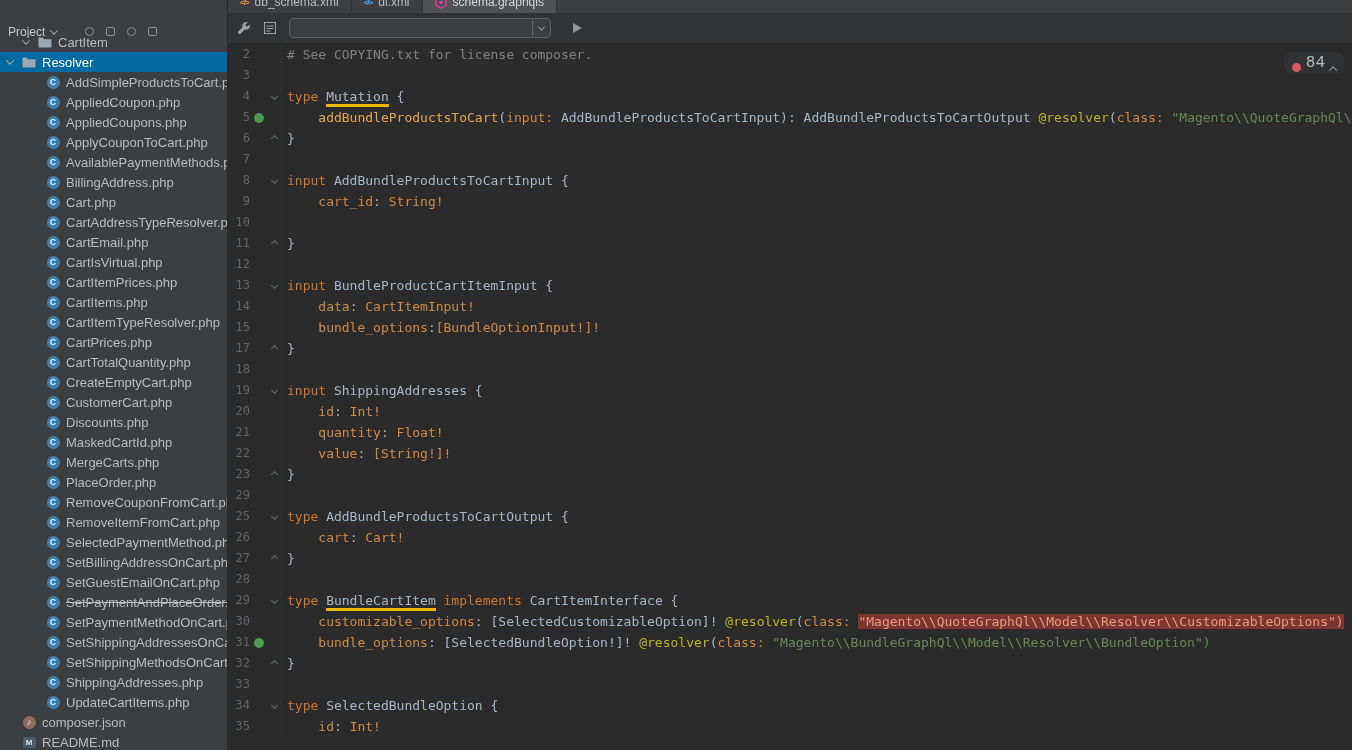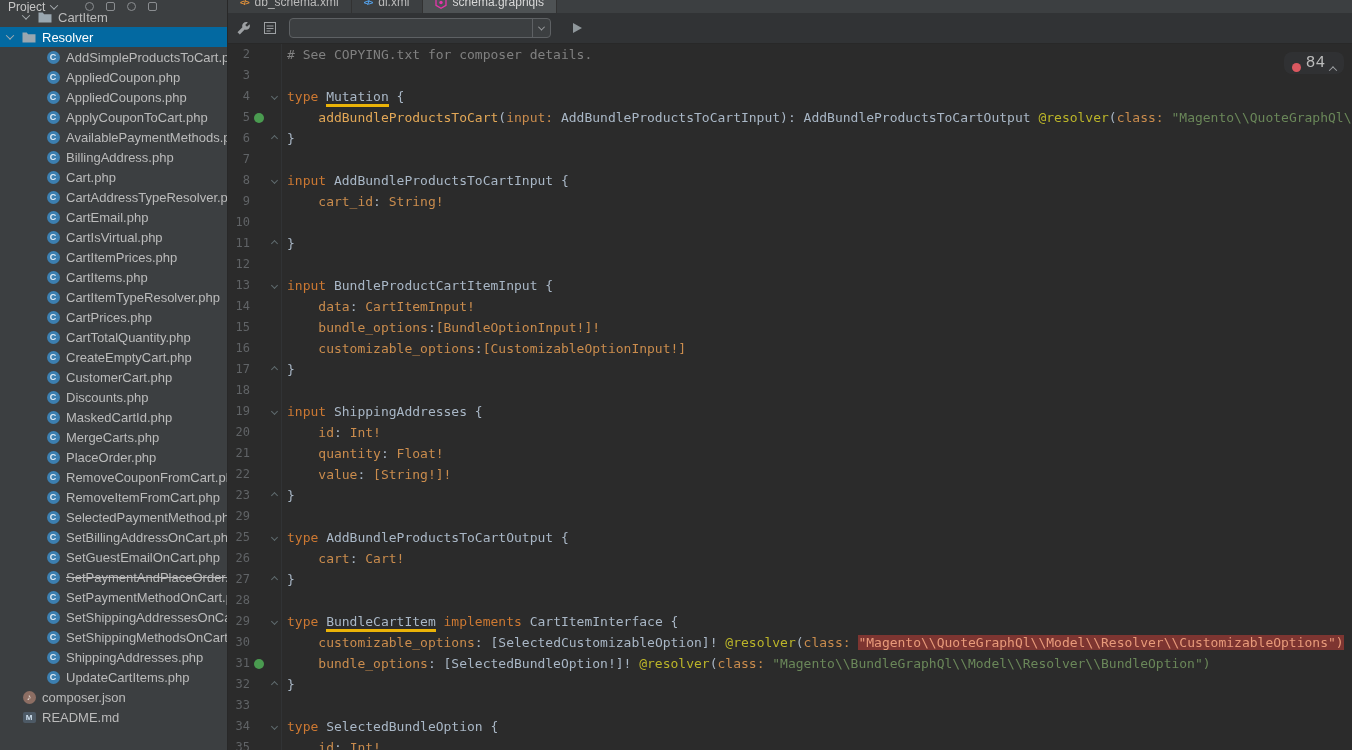--- a/index.html
+++ b/index.html
@@ -1,21 +1,21 @@
 <!DOCTYPE html>
 <html><head>
 <meta charset="utf-8">
 <style>
   html,body{margin:0;padding:0;background:#2b2b2b;width:1352px;height:750px;overflow:hidden;}
   *{box-sizing:border-box;}
   .app{position:relative;width:1352px;height:750px;font-family:"Liberation Sans",sans-serif;color:#bbbbbb;}
 
   
   .sidebar{position:absolute;left:0;top:0;width:228px;height:750px;background:#3c3f41;border-right:1px solid #282828;overflow:hidden;}
-  .sidebar-header{height:13px;overflow:hidden;display:flex;align-items:center;gap:6px;padding-left:8px;font-size:12px;color:#c6c6c6;}
+  .sidebar-header{height:13px;overflow:hidden;display:flex;align-items:center;gap:6px;padding-left:8px;font-size:12px;color:#c6c6c6;margin-top:25px;}
   .ph-icons{display:flex;gap:12px;margin-left:22px;}
   .ph-ic{width:9px;height:9px;border:1px solid #8a8d90;border-radius:2px;display:inline-block;}
   .ph-ic.round{border-radius:50%;}
   .tree{margin-top:-6px;}
   .trow{height:20px;display:flex;align-items:center;gap:5px;white-space:nowrap;overflow:hidden;font-size:13px;color:#bbbbbb;cursor:default;}
   .trow.sel{background:#0369a1;color:#ffffff;}
   .tchev{width:12px;flex:none;display:flex;align-items:center;justify-content:center;}
   .ticon{width:16px;flex:none;display:flex;align-items:center;justify-content:center;}
   .tlabel{flex:none;}
   .tlabel.strike{text-decoration:line-through;}
@@ -381,21 +381,21 @@
           </span>
       </div>
       <span class="play-tri"></span>
     </div>
 
     <div class="code" id="code">
         <div class="eline">
           <span class="lnum">2</span>
           <span class="gslot"></span>
           <span class="fslot"></span>
-          <span class="codetxt"><span class="tok-com"># See COPYING.txt for composer details.</span></span>
+          <span class="codetxt"><span class="tok-com"># See COPYING.txt for license composer.</span></span>
         </div>
         <div class="eline">
           <span class="lnum">3</span>
           <span class="gslot"></span>
           <span class="fslot"></span>
           <span class="codetxt"></span>
         </div>
         <div class="eline">
           <span class="lnum">4</span>
           <span class="gslot"></span>
@@ -471,26 +471,20 @@
           <span class="lnum">14</span>
           <span class="gslot"></span>
           <span class="fslot"></span>
           <span class="codetxt"><span class="tok-pl">    </span><span class="tok-fd">data</span><span class="tok-pl">: </span><span class="tok-fd">CartItemInput!</span></span>
         </div>
         <div class="eline">
           <span class="lnum">15</span>
           <span class="gslot"></span>
           <span class="fslot"></span>
           <span class="codetxt"><span class="tok-pl">    </span><span class="tok-fd">bundle_options</span><span class="tok-pl">:</span><span class="tok-fd">[BundleOptionInput!]!</span></span>
-        </div>
-        <div class="eline">
-          <span class="lnum">16</span>
-          <span class="gslot"></span>
-          <span class="fslot"></span>
-          <span class="codetxt"><span class="tok-pl">    </span><span class="tok-fd">customizable_options</span><span class="tok-pl">:</span><span class="tok-fd">[CustomizableOptionInput!]</span></span>
         </div>
         <div class="eline">
           <span class="lnum">17</span>
           <span class="gslot"></span>
           <span class="fslot">
             <span class="fm end"></span>
           </span>
           <span class="codetxt"><span class="tok-pl">}</span></span>
         </div>
         <div class="eline">

